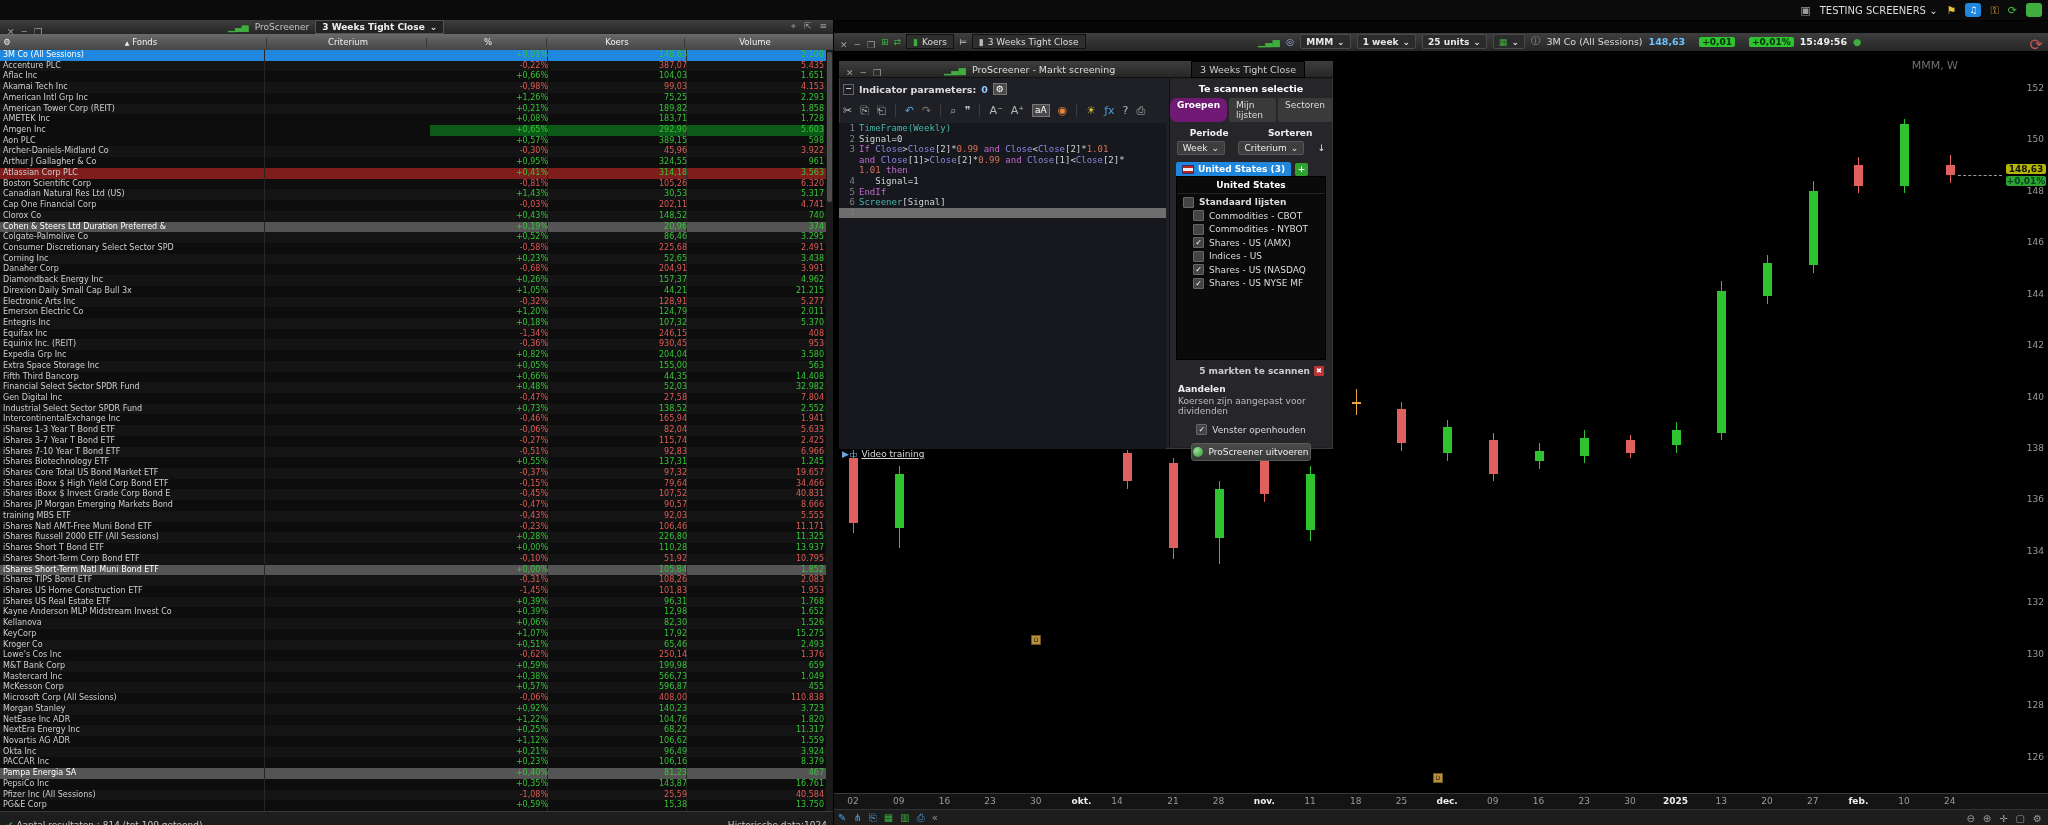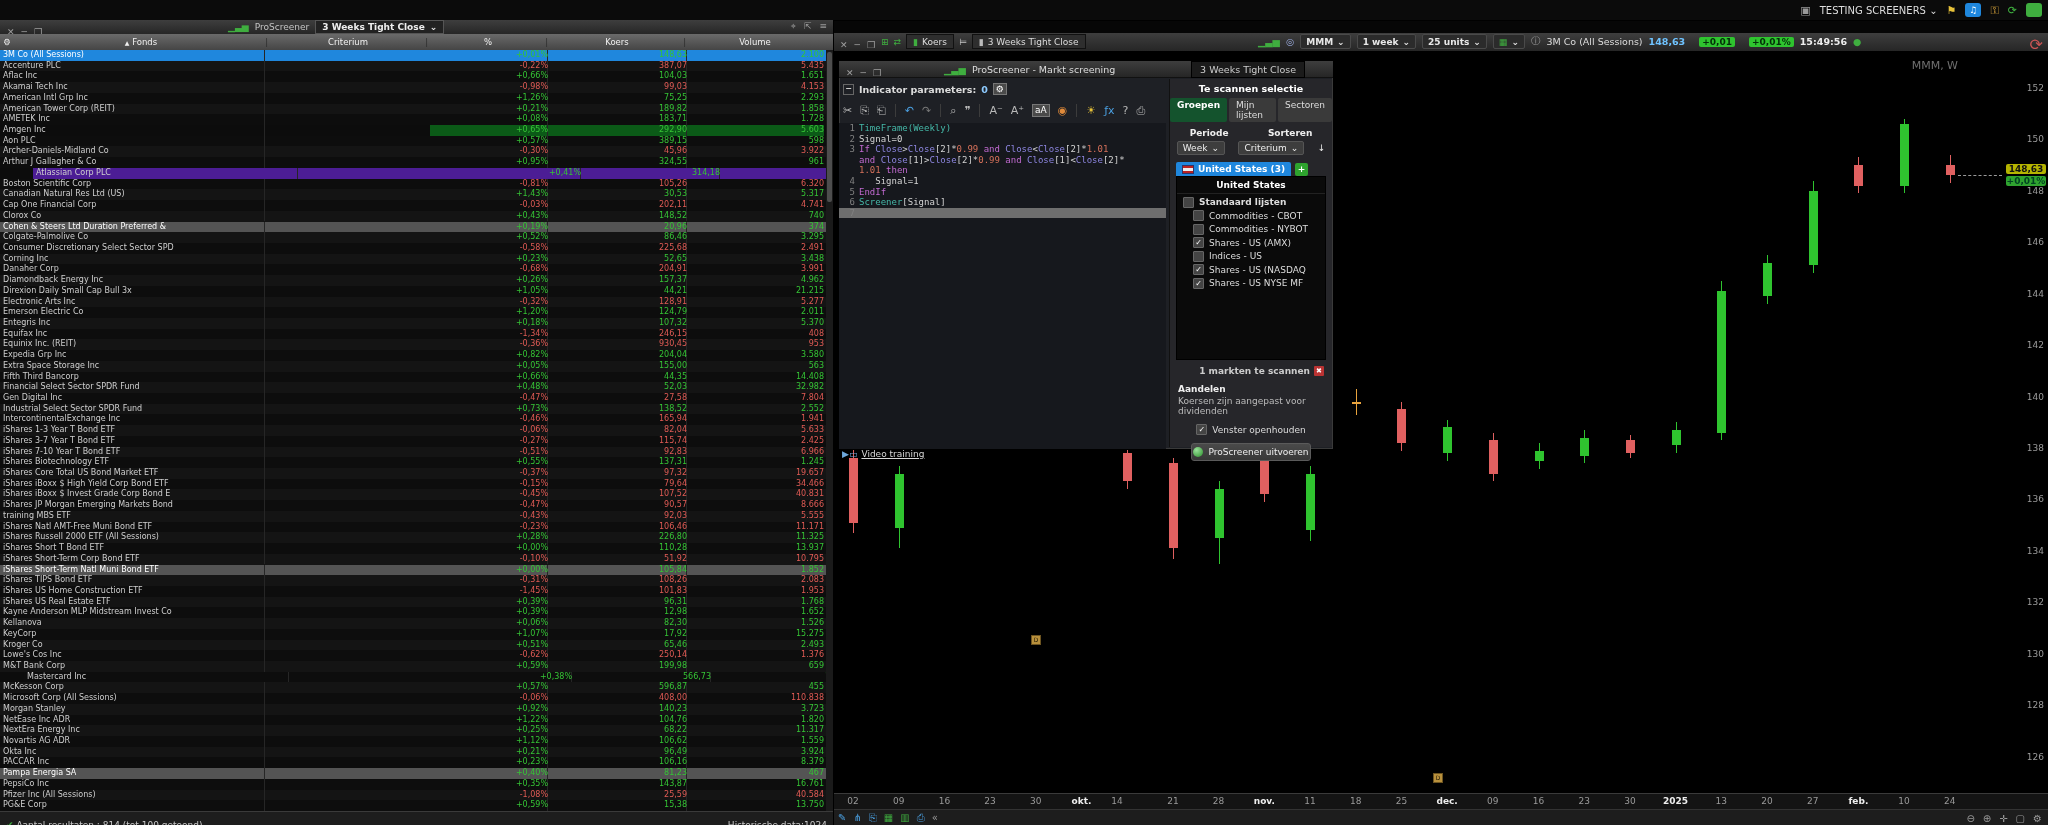--- a/index.html
+++ b/index.html
@@ -75,21 +75,21 @@
   .cline{position:relative;height:10.6px;white-space:pre;}
   .cline .ln{display:inline-block;width:16px;text-align:right;color:#808080;padding-right:4px;}
   .cline.cur{background:#6e6e6e;}
   .tk-k{color:#c06ad0;} .tk-v{color:#8d86e0;} .tk-n{color:#d4705a;} .tk-f{color:#45b8a8;} .tk-p{color:#d4d4d4;}
   #editor-bg{position:absolute;left:0;top:62px;width:327px;height:326px;background:#16181d;z-index:-1;}
   
   #scan{position:absolute;left:330px;top:18px;width:162px;height:368px;background:#26262a;border-left:1px solid #111;font-size:9px;}
   #scan .title{text-align:center;font-weight:bold;color:#fff;font-size:9.5px;padding-top:4px;}
   #scan-tabs{display:flex;gap:2px;justify-content:center;margin-top:4px;}
   .stab{background:#3a3a3a;color:#ddd;padding:2px 7px;border-radius:2px;cursor:pointer;}
-  .stab.active{background:#14532d;color:#fff;font-weight:bold;}
+  .stab.active{background:#701a75;color:#fff;font-weight:bold;border-radius:7px;}
   #ps-row{display:flex;justify-content:space-around;margin-top:6px;font-weight:bold;color:#eee;}
   #dd-row{display:flex;justify-content:space-around;margin-top:3px;align-items:center;}
   .mini-drop{background:#3d3d3d;border:1px solid #555;border-radius:2px;padding:1px 5px;color:#eee;display:flex;gap:4px;align-items:center;}
   #ustab-row{display:flex;align-items:center;gap:4px;margin:7px 0 0 6px;}
   #ustab{background:#1f87dd;color:#fff;border-radius:2px 2px 0 0;padding:2px 6px;display:flex;gap:4px;align-items:center;font-weight:bold;}
   .usflag{display:inline-block;width:10px;height:7px;background:linear-gradient(#b22 33%,#eee 33%,#eee 66%,#b22 66%);border:1px solid #336;}
   #addbtn{background:#2ea32e;color:#fff;width:13px;height:13px;border-radius:2px;text-align:center;line-height:13px;font-weight:bold;}
   #listbox{margin:0 6px;background:#0a0a0a;border:1px solid #000;height:182px;}
   #listbox .lhead{text-align:center;font-weight:bold;color:#fff;padding:3px 0;border-bottom:1px solid #222;}
   .citem{display:flex;align-items:center;gap:5px;padding:2.5px 0 0 6px;color:#ddd;}
@@ -405,21 +405,21 @@
               <span class="cbox">✓</span>
               <span>Shares - US (NASDAQ</span>
             </div>
             <div class="citem" style="padding-left: 16px;">
               <span class="cbox">✓</span>
               <span>Shares - US NYSE MF</span>
             </div>
           </div>
       </div>
       <div id="markten">
-        <span>1 markten te scannen</span>
+        <span>5 markten te scannen</span>
         <span class="redx">✖</span>
       </div>
       <div id="aandelen">Aandelen</div>
       <div id="divtext">Koersen zijn aangepast voor dividenden</div>
       <div id="venster">
         <span class="cbox">✓</span>
         <span>Venster openhouden</span>
       </div>
       <div id="runbtn">
         <span class="greenball"></span>
@@ -538,21 +538,21 @@
           <span class="koers cl-line dn">45,96</span>
           <span class="vol dn">3.922</span>
         </div>
         <div class="trow" style="background: rgb(13, 13, 13);">
           <span class="name cl-line">Arthur J Gallagher &amp; Co</span>
           <span class="crit cl-line"></span>
           <span class="pct cl-line up">+0,95%</span>
           <span class="koers cl-line up">324,55</span>
           <span class="vol up">961</span>
         </div>
-        <div class="trow" style="background: #4c1d95; margin-left: 33px;">
+        <div class="trow" style="background: #7f1d1d;">
           <span class="name cl-line">Atlassian Corp PLC</span>
           <span class="crit cl-line"></span>
           <span class="pct cl-line up">+0,41%</span>
           <span class="koers cl-line up">314,18</span>
           <span class="vol up">3.563</span>
         </div>
         <div class="trow" style="background: rgb(13, 13, 13);">
           <span class="name cl-line">Boston Scientific Corp</span>
           <span class="crit cl-line"></span>
           <span class="pct cl-line dn">-0,81%</span>
@@ -867,21 +867,21 @@
           <span class="koers cl-line dn">250,14</span>
           <span class="vol dn">1.376</span>
         </div>
         <div class="trow" style="background: rgb(20, 20, 20);">
           <span class="name cl-line">M&amp;T Bank Corp</span>
           <span class="crit cl-line"></span>
           <span class="pct cl-line up">+0,59%</span>
           <span class="koers cl-line up">199,98</span>
           <span class="vol up">659</span>
         </div>
-        <div class="trow" style="background: rgb(13, 13, 13); margin-left: 24px;">
+        <div class="trow" style="background: rgb(13, 13, 13);">
           <span class="name cl-line">Mastercard Inc</span>
           <span class="crit cl-line"></span>
           <span class="pct cl-line up">+0,38%</span>
           <span class="koers cl-line up">566,73</span>
           <span class="vol up">1.049</span>
         </div>
         <div class="trow" style="background: rgb(20, 20, 20);">
           <span class="name cl-line">McKesson Corp</span>
           <span class="crit cl-line"></span>
           <span class="pct cl-line up">+0,57%</span>

